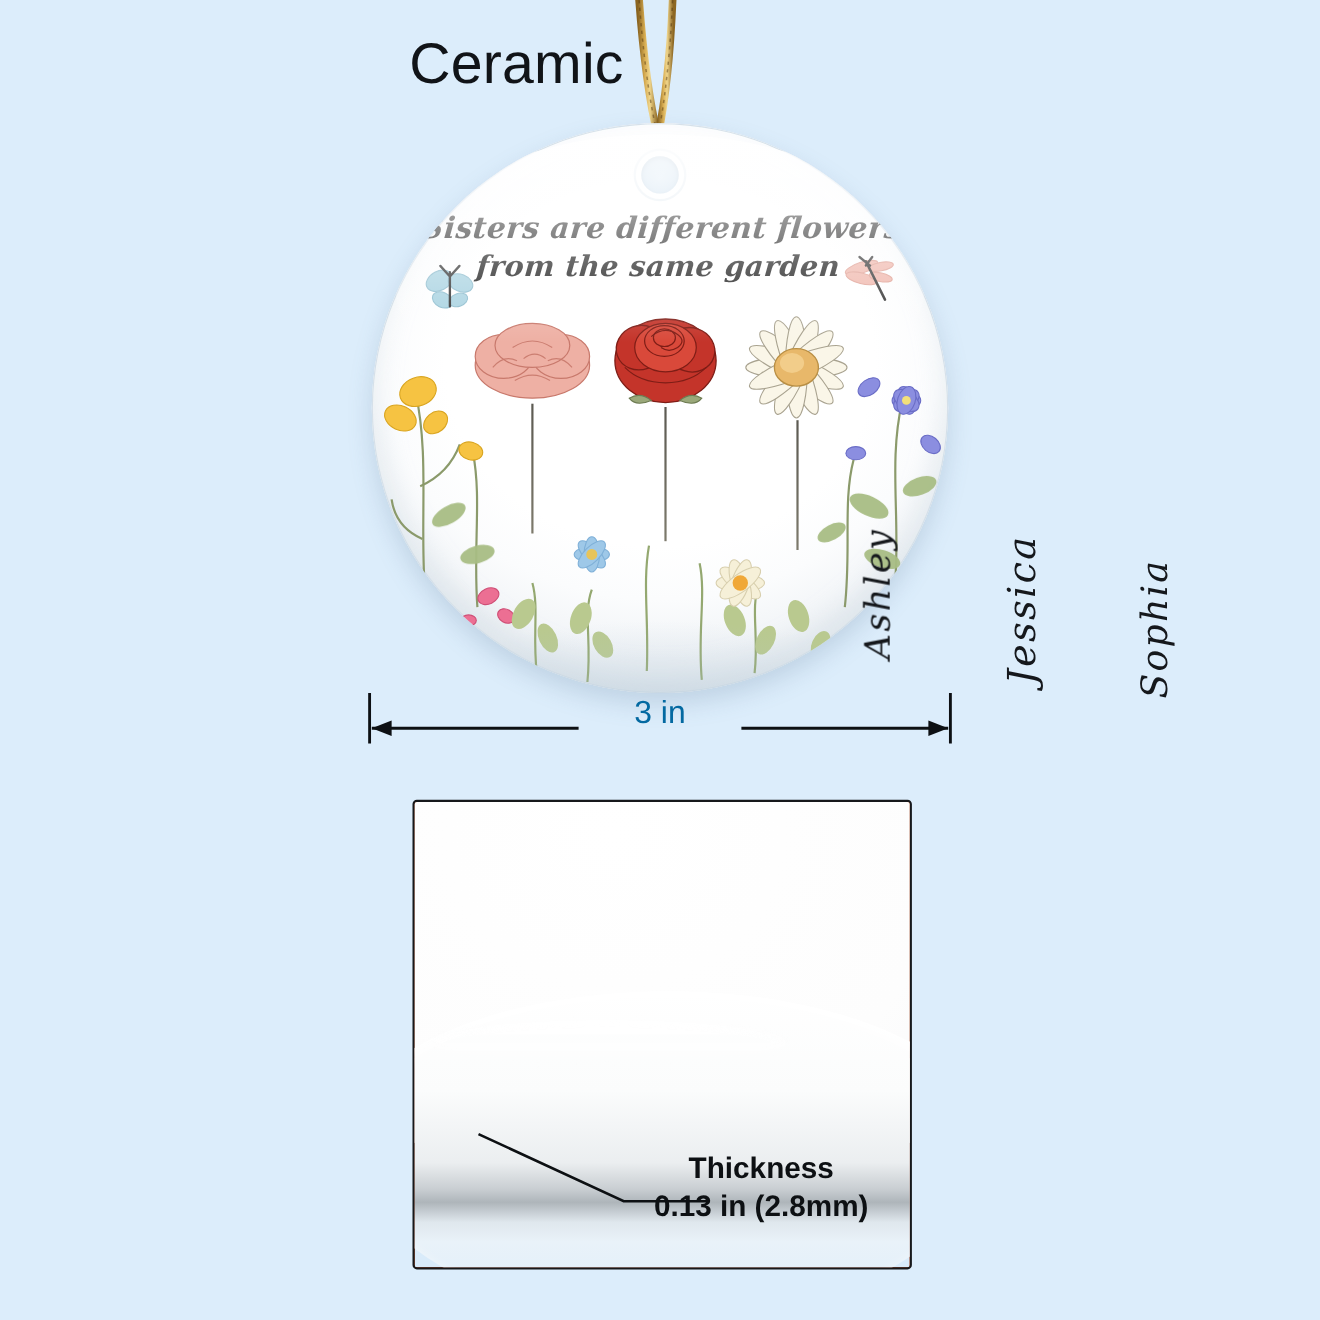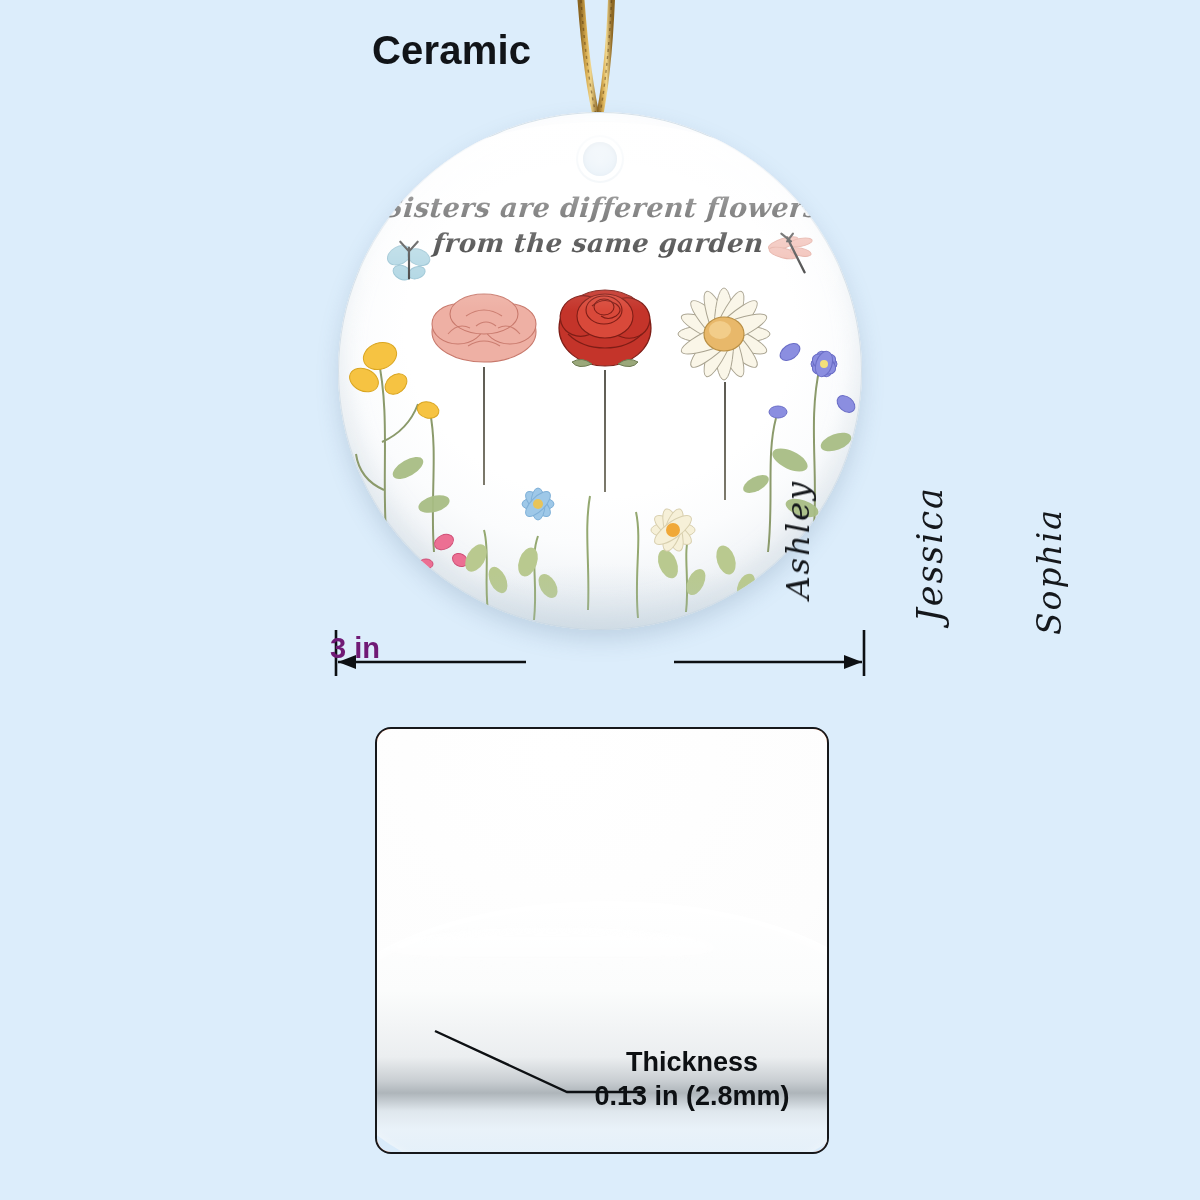--- a/index.html
+++ b/index.html
@@ -7,21 +7,21 @@
     width:1200px;height:1200px;
     background:#dcedfb;
     font-family:"Liberation Sans", sans-serif;
     overflow:hidden;position:relative;
   }
   #stage{position:absolute;inset:0;}
 
   
   .title{
     position:absolute;left:372px;top:28px;
-    font-size:40px;font-weight:bold;color:#111418;
+    font-size:52px;font-weight:normal;color:#111418;
     letter-spacing:.2px;
   }
 
   
   .cord{position:absolute;left:530px;top:-4px;width:140px;height:160px;}
 
   
   .ornament-wrap{position:absolute;left:330px;top:108px;width:540px;height:528px;}
   .disc{
     position:absolute;left:8px;top:4px;width:524px;height:518px;
@@ -80,28 +80,28 @@
   .name.n2{left:580px;top:378px;font-size:35px;}
   .name.n3{left:700px;top:400px;font-size:33px;}
 
   
   .bloom{position:absolute;}
   .stem{position:absolute;width:2px;background:linear-gradient(180deg,#5c5a52,#7d7a6c);}
 
   
   .dimrow{position:absolute;left:330px;top:628px;width:540px;height:56px;}
   .dimlabel{
-    position:absolute;left:0;right:0;top:4px;text-align:left;
-    font-size:29px;font-weight:bold;color:#701a75;
+    position:absolute;left:0;right:0;top:4px;text-align:center;
+    font-size:29px;font-weight:normal;color:#0369a1;
   }
 
   
   .panel{
     position:absolute;left:375px;top:727px;width:450px;height:423px;
-    border:2.5px solid #16181b;border-radius:16px;
+    border:2.5px solid #16181b;border-radius:4px;
     background:#c2410c;overflow:hidden;
   }
   .panel .ceramicslab{
     position:absolute;left:-2px;top:-2px;width:458px;height:312px;
     background:
       radial-gradient(ellipse 120% 160% at 40% 10%, #ffffff 0%, #fdfdfd 55%, #f4f5f6 100%);
   }
   .panel .slabedge{
     position:absolute;left:-60px;top:172px;width:580px;height:300px;
     border-radius:50% 50% 50% 50%/ 44% 44% 56% 56%;

